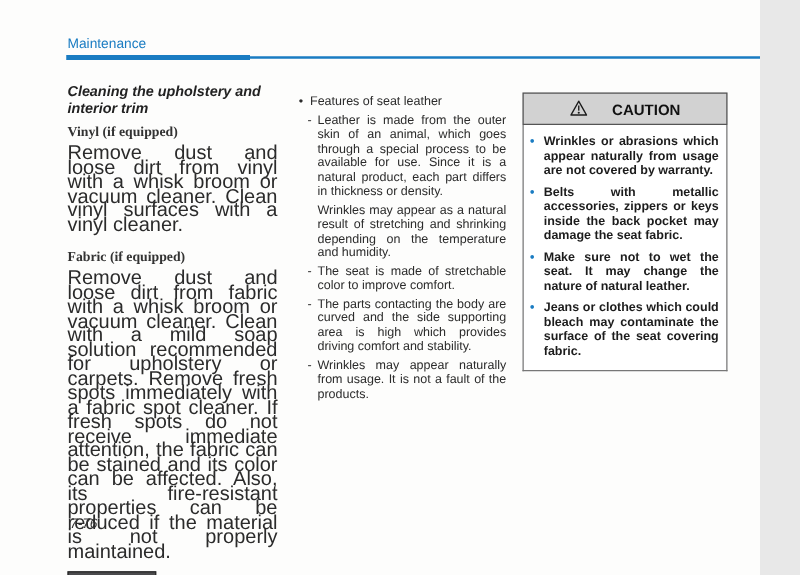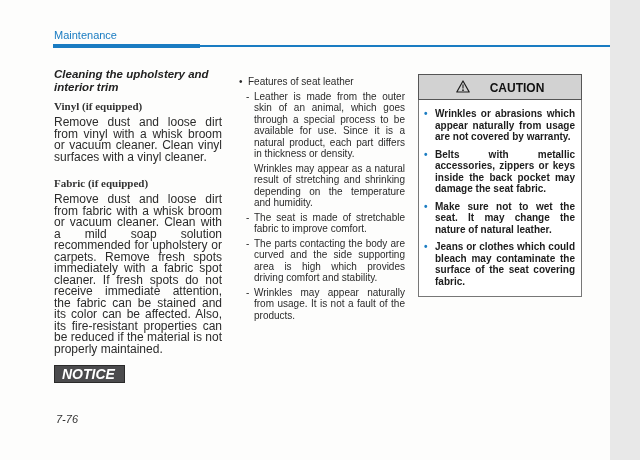--- a/index.html
+++ b/index.html
@@ -1,30 +1,31 @@
 <!DOCTYPE html>
 <html style="--accent_blue: #1a7cc2; --notice_bg: #4b4b4d; --caution_header_bg: #d2d2d2; --text: #2b2b2b;"><head>
 <meta charset="utf-8">
 <style>
   html,body{margin:0;padding:0;background:#e8e8e8;}
   .page{
-    position:relative;width:610px;height:460px;background:#fdfdfc;
+    position:relative;width:560px;height:460px;background:#fdfdfc;
     font-family:"Liberation Sans", sans-serif;color:var(--text,#2b2b2b);
     overflow:hidden;
+    padding-left:48px;
   }
   
   .hdr-label{position:absolute;left:54px;top:29px;font-size:11px;color:var(--accent_blue,#1a7cc2);}
   .hdr-bar{position:absolute;left:53px;top:44px;width:147px;height:4px;background:var(--accent_blue,#1a7cc2);}
   .hdr-line{position:absolute;left:200px;top:45px;width:438px;height:2px;background:var(--accent_blue,#1a7cc2);}
   
   .col1{position:absolute;left:54px;top:68px;width:168px;}
   .col2{position:absolute;left:239px;top:72px;width:166px;}
   .section-title{font-size:11.5px;line-height:13px;font-weight:bold;font-style:italic;color:#222;margin:0 0 6px 0;}
   .serif-head{font-family:"Liberation Serif", serif;font-weight:bold;font-size:11px;line-height:13px;color:#333;margin:0 0 3px 0;}
-  .body-p{font-size:12px;line-height:11.5px;text-align:justify;margin:0 0 0 0;}
+  .body-p{font-size:16px;line-height:11.5px;text-align:justify;margin:0 0 0 0;}
   .gap14{margin-top:14px;}
   .gap4{margin-top:4px;}
   
   .notice-badge{display:inline-block;background:var(--notice_bg,#4b4b4d);color:#fff;
     font-weight:bold;font-style:italic;font-size:14px;line-height:12px;padding:2px 9px 2px 7px;
     margin:10px 0 6px 0;border:1px solid #2a2a2a;}
   .notice-body{font-size:10.5px;line-height:12.5px;font-weight:bold;text-align:justify;color:#222;margin:0;}
   
   .bullet-row{display:flex;font-size:10px;line-height:11.5px;margin:4px 0 3px 0;}
   .bullet-row .mk{width:9px;flex:none;}
@@ -80,21 +81,21 @@
     <div class="sub-item">
       <span class="mk">-</span>
       <span class="tx">Leather is made from the outer skin of an animal, which goes through a special process to be available for use. Since it is a natural product, each part differs in thickness or density.</span>
     </div>
     <div class="sub-item">
       <span class="mk"></span>
       <span class="tx">Wrinkles may appear as a natural result of stretching and shrinking depending on the temperature and humidity.</span>
     </div>
     <div class="sub-item">
       <span class="mk">-</span>
-      <span class="tx">The seat is made of stretchable fabric to improve comfort.</span>
+      <span class="tx">The seat is made of stretchable color to improve comfort.</span>
     </div>
     <div class="sub-item">
       <span class="mk">-</span>
       <span class="tx">The parts contacting the body are curved and the side supporting area is high which provides driving comfort and stability.</span>
     </div>
     <div class="sub-item">
       <span class="mk">-</span>
       <span class="tx">Wrinkles may appear naturally from usage. It is not a fault of the products.</span>
     </div>
   </div>

